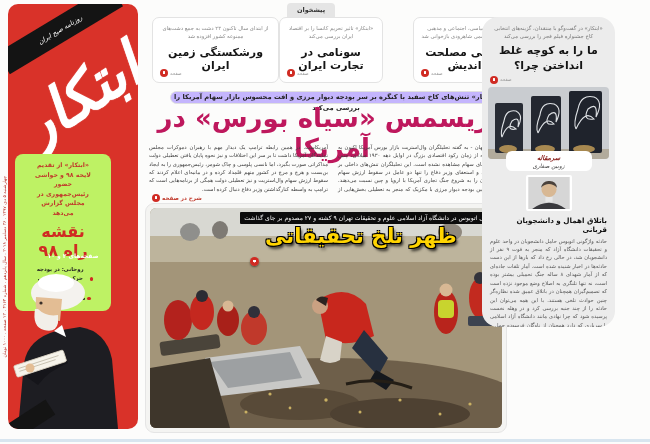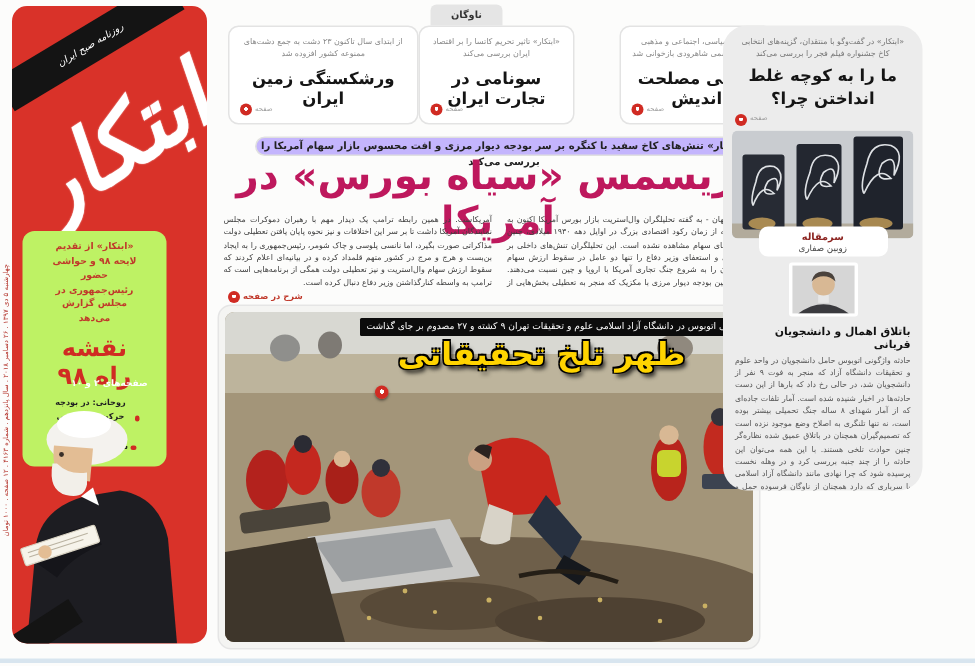--- a/index.html
+++ b/index.html
@@ -73,21 +73,21 @@
   
   .rail { position:absolute; left:482px; top:17px; width:133px; height:310px;
     background:#ececec; border-radius:16px; overflow:hidden; }
   .rail-teaser { padding:7px 8px 0; text-align:center; position:relative; }
   .rail-teaser .teaser-sub { color:#777; }
   .rail-teaser .teaser-title { font-size:11px; line-height:1.35; margin-top:3px; }
   .rail-pref { display:flex; direction:ltr; align-items:center; gap:2px; padding:2px 8px 0; }
   .rail-pref span { font-size:4.6px; color:#999; }
   .fajr { margin:3px 6px 0; width:121px; height:72px; border-radius:4px; overflow:hidden; }
   .ed-tab { position:relative; top:-8px; width:86px; margin:0 auto; background:#ffffff;
-    border-radius:6px; padding:3px 0 2px; text-align:center; }
+    border-radius:6px; padding:3px 0 2px; text-align:center;font-style:italic; }
   .ed-label { font-size:6.5px; font-weight:900; color:#8c2420; }
   .ed-author { font-size:5.8px; color:#444; margin-top:1px; }
   .ed-photo { display:block; width:46px; height:36px; margin:-4px auto 0;
     border:2px solid #ffffff; border-radius:2px; }
   .ed-title { margin-top:5px; padding:0 8px; font-size:7.2px; font-weight:900;
     color:#111; text-align:right; }
   .ed-body { margin-top:3px; padding:0 8px; font-size:5.2px; color:#555;
     text-align:justify; line-height:1.62; height:176px; overflow:hidden; }
   .ed-more { display:flex; direction:ltr; align-items:center; gap:2px; padding:3px 8px 0; }
   .ed-more span { font-size:5.4px; font-weight:bold; color:#c0392b; }
@@ -164,21 +164,21 @@
       <g transform="rotate(-18 34 96)">
         <rect x="6" y="90" width="52" height="12" rx="1.5" fill="#f6f3ea" stroke="#d8d2c2" stroke-width="0.8"></rect>
         <line x1="10" y1="94" x2="52" y2="94" stroke="#b9b2a0" stroke-width="0.7"></line>
         <line x1="10" y1="97" x2="48" y2="97" stroke="#b9b2a0" stroke-width="0.7"></line>
       </g>
       <circle cx="22" cy="101" r="4.5" fill="#e3bd94"></circle>
     </svg>
     <div class="corner-ribbon"></div>
   </div>
 
-  <div class="pishkhan">ناوگان</div>
+  <div class="pishkhan">پیشخوان</div>
 
   <div class="teaser t1">
     <div class="teaser-sub">از ابتدای سال تاکنون ۲۳ دشت به جمع دشت‌های ممنوعه کشور افزوده شد</div>
     <div class="teaser-title">ورشکستگی زمین ایران</div>
     <div class="page-ref">
       <span class="badge"></span>
       <span>صفحه</span>
     </div>
   </div>
 

